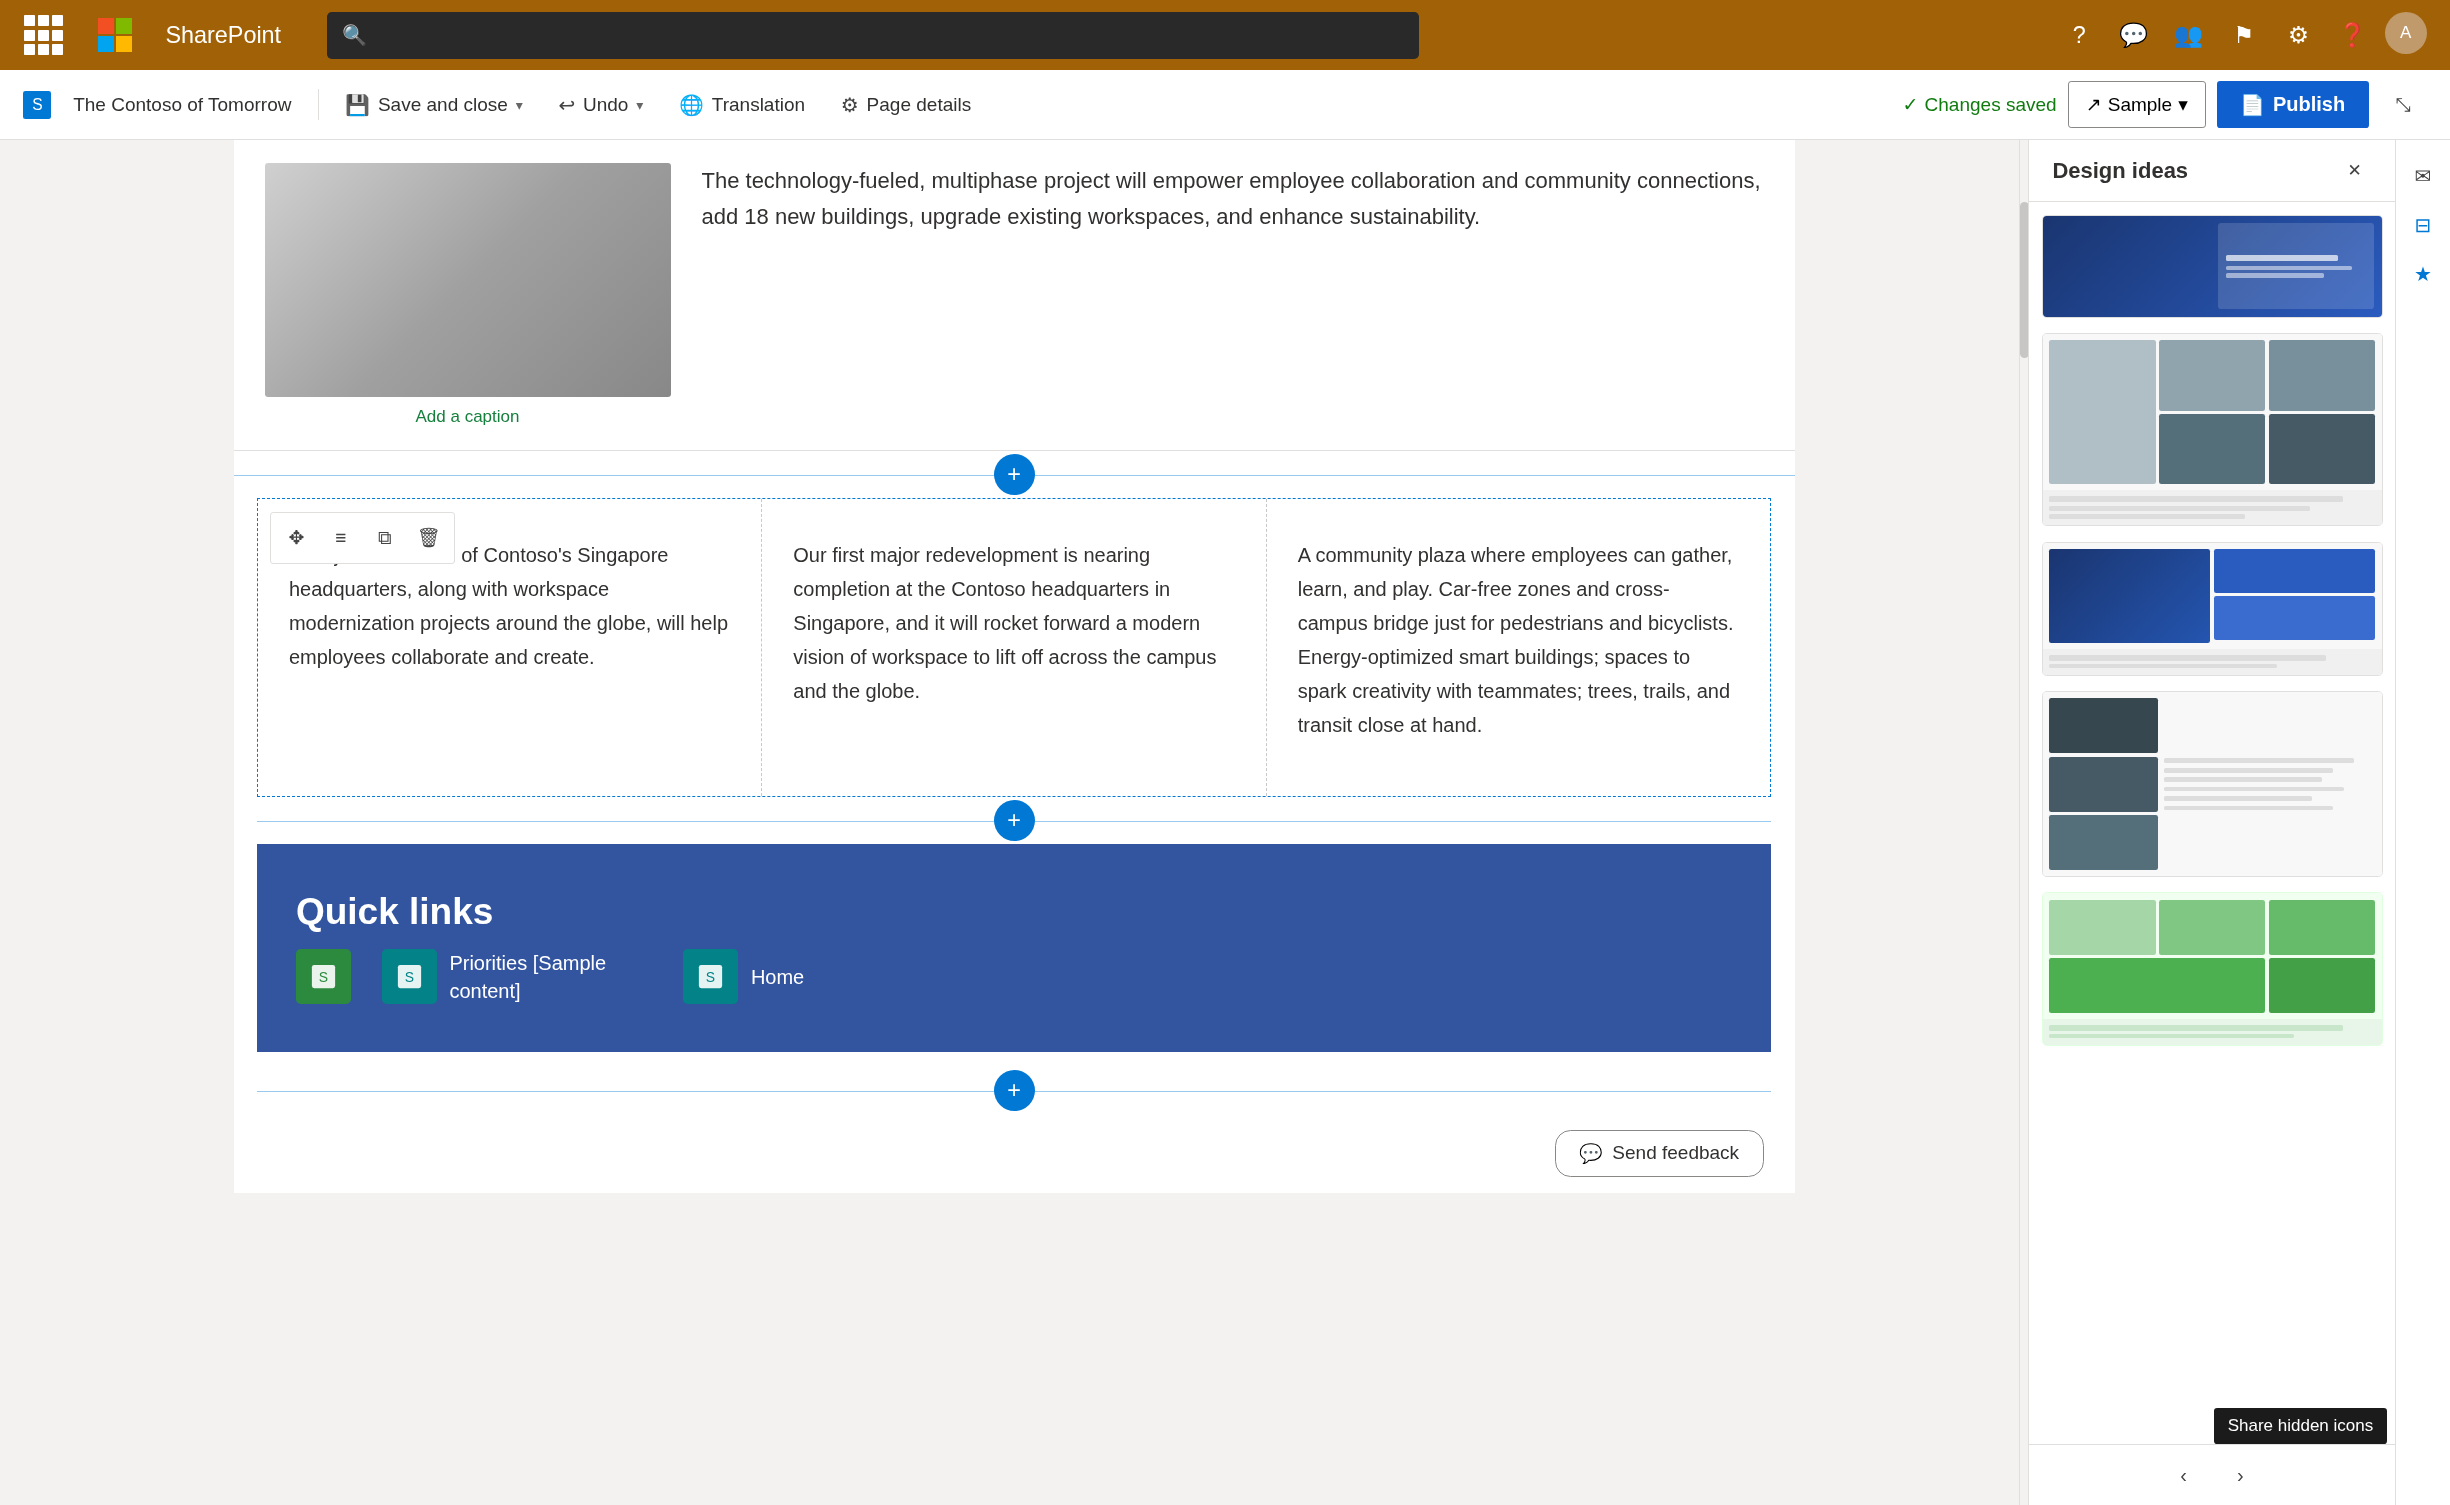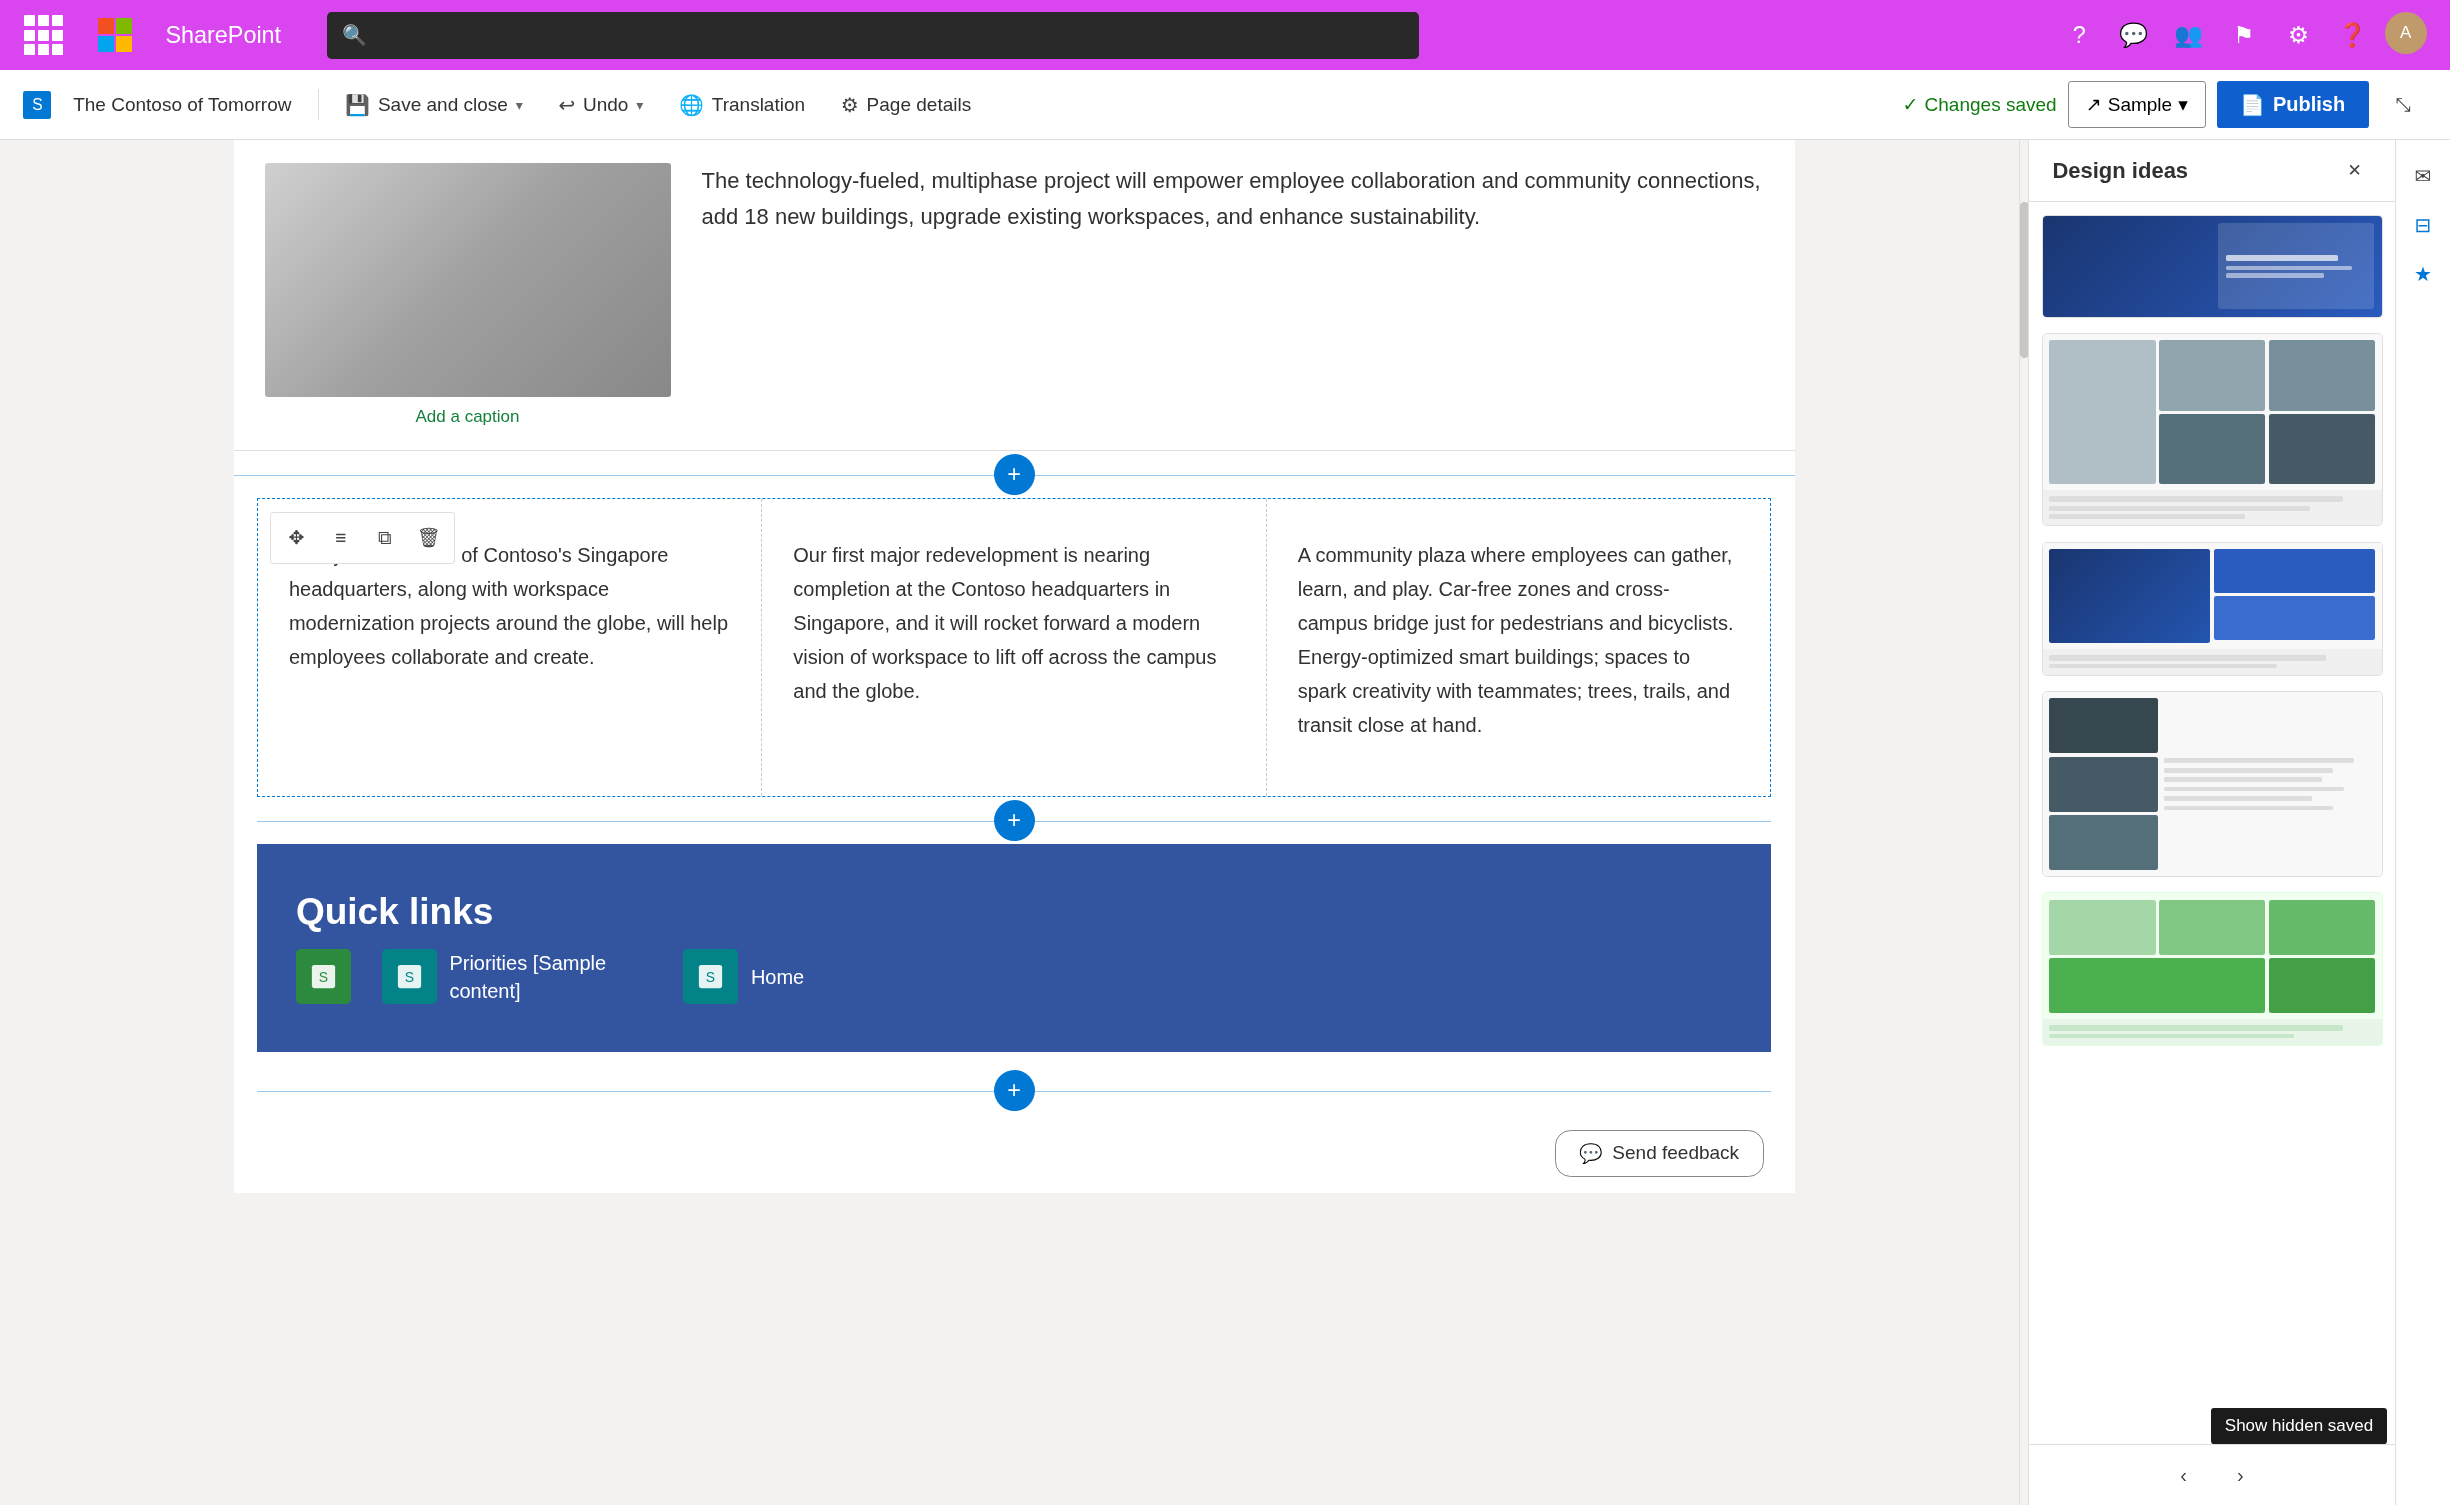--- a/index.html
+++ b/index.html
@@ -1,21 +1,21 @@
 <!DOCTYPE html>
 <html style="font-size:12.5px"><head>
   <meta charset="utf-8">
   <style>
     * { box-sizing: border-box; margin: 0; padding: 0; }
     body { font-family: 'Segoe UI', sans-serif; background: #f3f2f1; overflow: hidden; width: 2450px; height: 1506px; }
 
     
     .top-bar {
       display: flex; align-items: center;
-      background: #d946ef; color: #fff;
+      background: #a16207; color: #fff;
       height: 70px; padding: 0 23.4px; gap: 30px;
     }
     .top-bar-waffle { display: flex; align-items: center; justify-content: center; width: 41px; height: 41px; cursor: pointer; }
     .waffle-grid { display: grid; grid-template-columns: repeat(3,11px); gap: 3.1px; }
     .waffle-dot { width: 11px; height: 11px; background: #fff; border-radius: 0.8px; }
     .ms-logo { display: flex; gap: 2.3px; width: 41px; height: 41px; align-items: center; justify-content: center; }
     .ms-logo-inner { display: grid; grid-template-columns: repeat(2,15.6px); grid-template-rows: repeat(2,15.6px); gap: 2.3px; }
     .ms-sq-red { background: #f25022; }
     .ms-sq-green { background: #7fba00; }
     .ms-sq-blue { background: #00a4ef; }
@@ -442,21 +442,21 @@
           <div style="height:5.5px;background:#c8e6c9;margin-bottom:3.1px;border-radius:1.6px;width:90%;"></div>
           <div style="height:4.7px;background:#c8e6c9;border-radius:1.6px;width:75%;"></div>
         </div>
       </div>
 
     </div>
 
     <div style="position:relative;height:62px;border-top:0.8px solid #e1dfdd;display:flex;align-items:center;justify-content:center;gap:15.6px;padding:0 15.6px;">
       <div class="rail-icon">‹</div>
       <div class="rail-icon">›</div>
-      <div style="position:absolute;bottom:62px;right:7.8px;background:#1b1b1b;color:#fff;font-size:17px;padding:7.8px 14px;border-radius:3.1px;white-space:nowrap;">Show hidden saved</div>
+      <div style="position:absolute;bottom:62px;right:7.8px;background:#1b1b1b;color:#fff;font-size:17px;padding:7.8px 14px;border-radius:3.1px;white-space:nowrap;">Share hidden icons</div>
     </div>
   </div>
 
   <div class="right-rail">
     <div class="rail-icon">✉</div>
     <div class="rail-icon active">⊟</div>
     <div class="rail-icon active">★</div>
   </div>
 </div>
 

